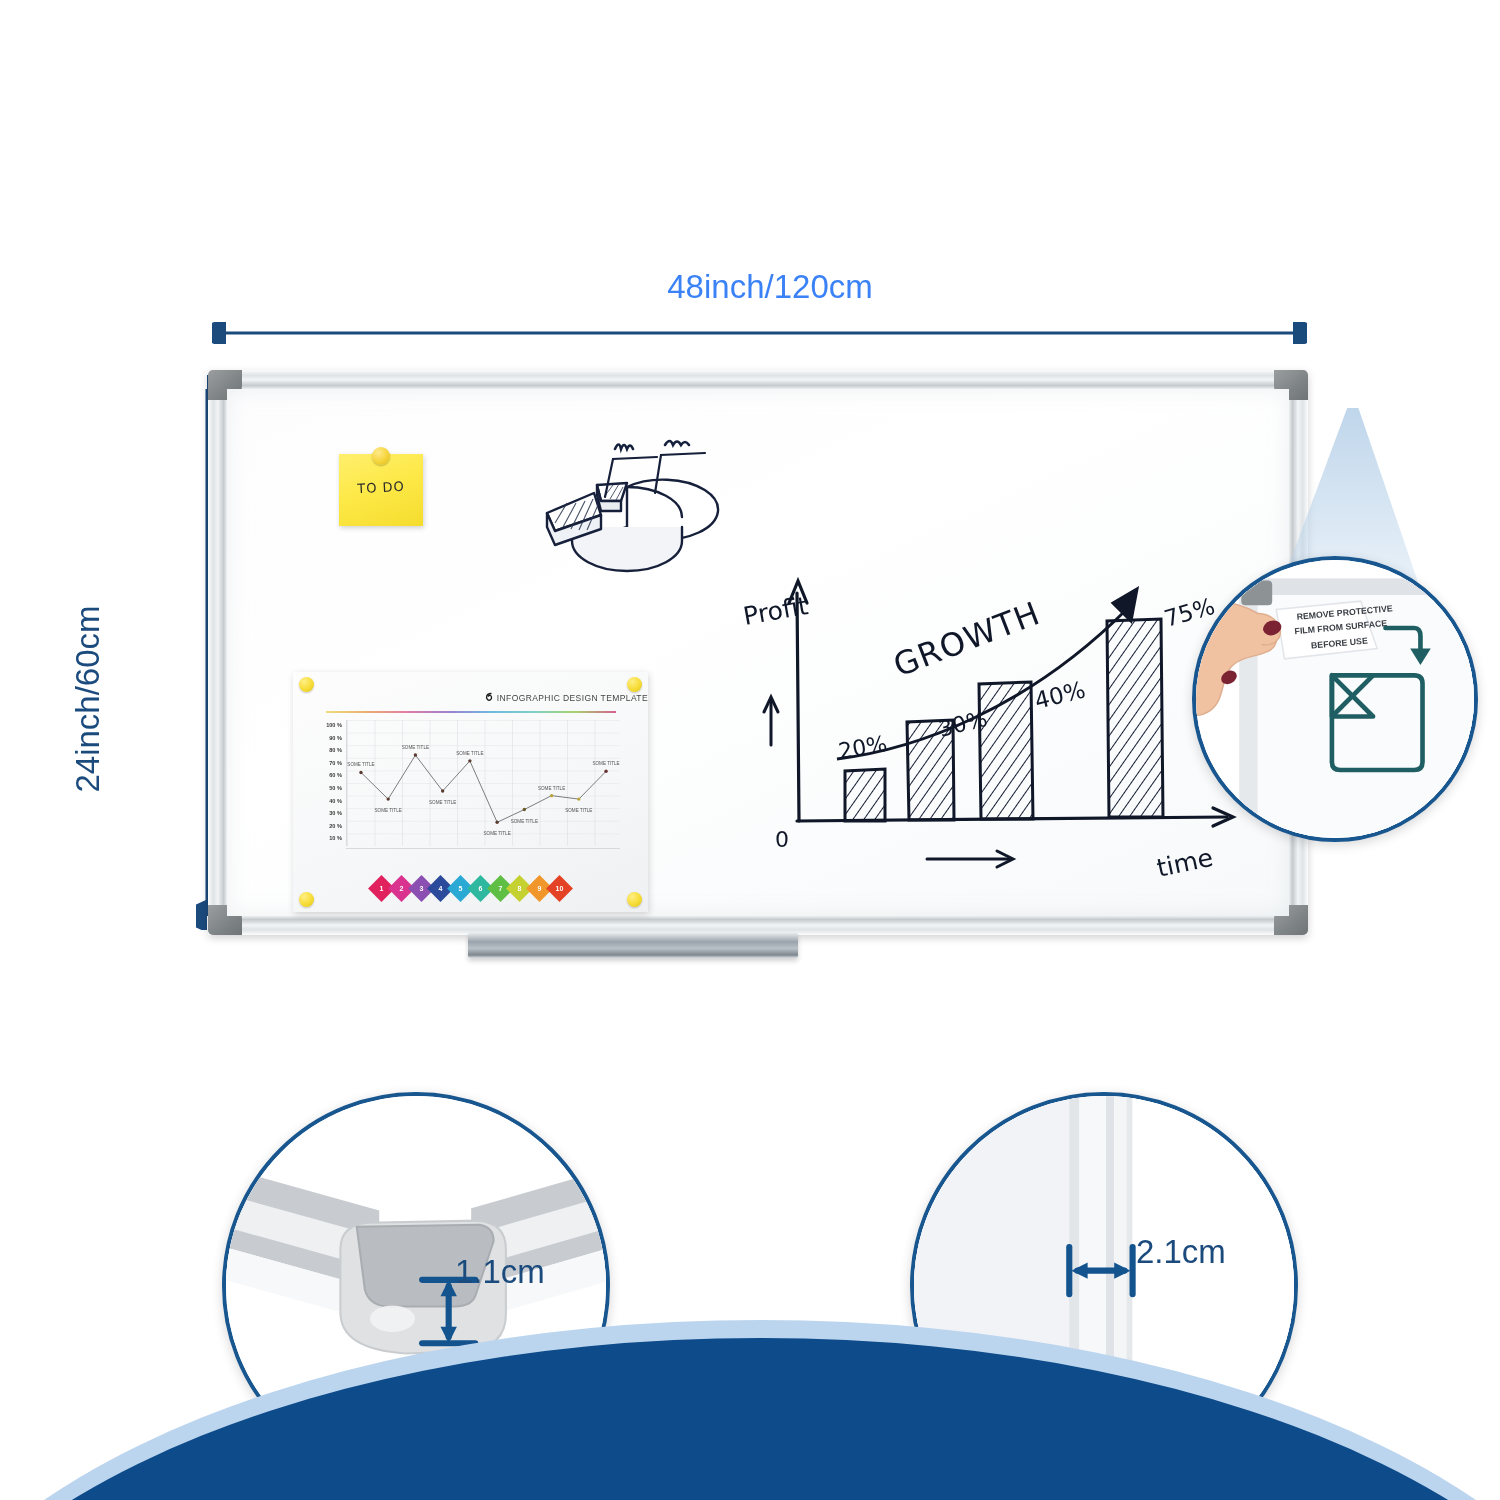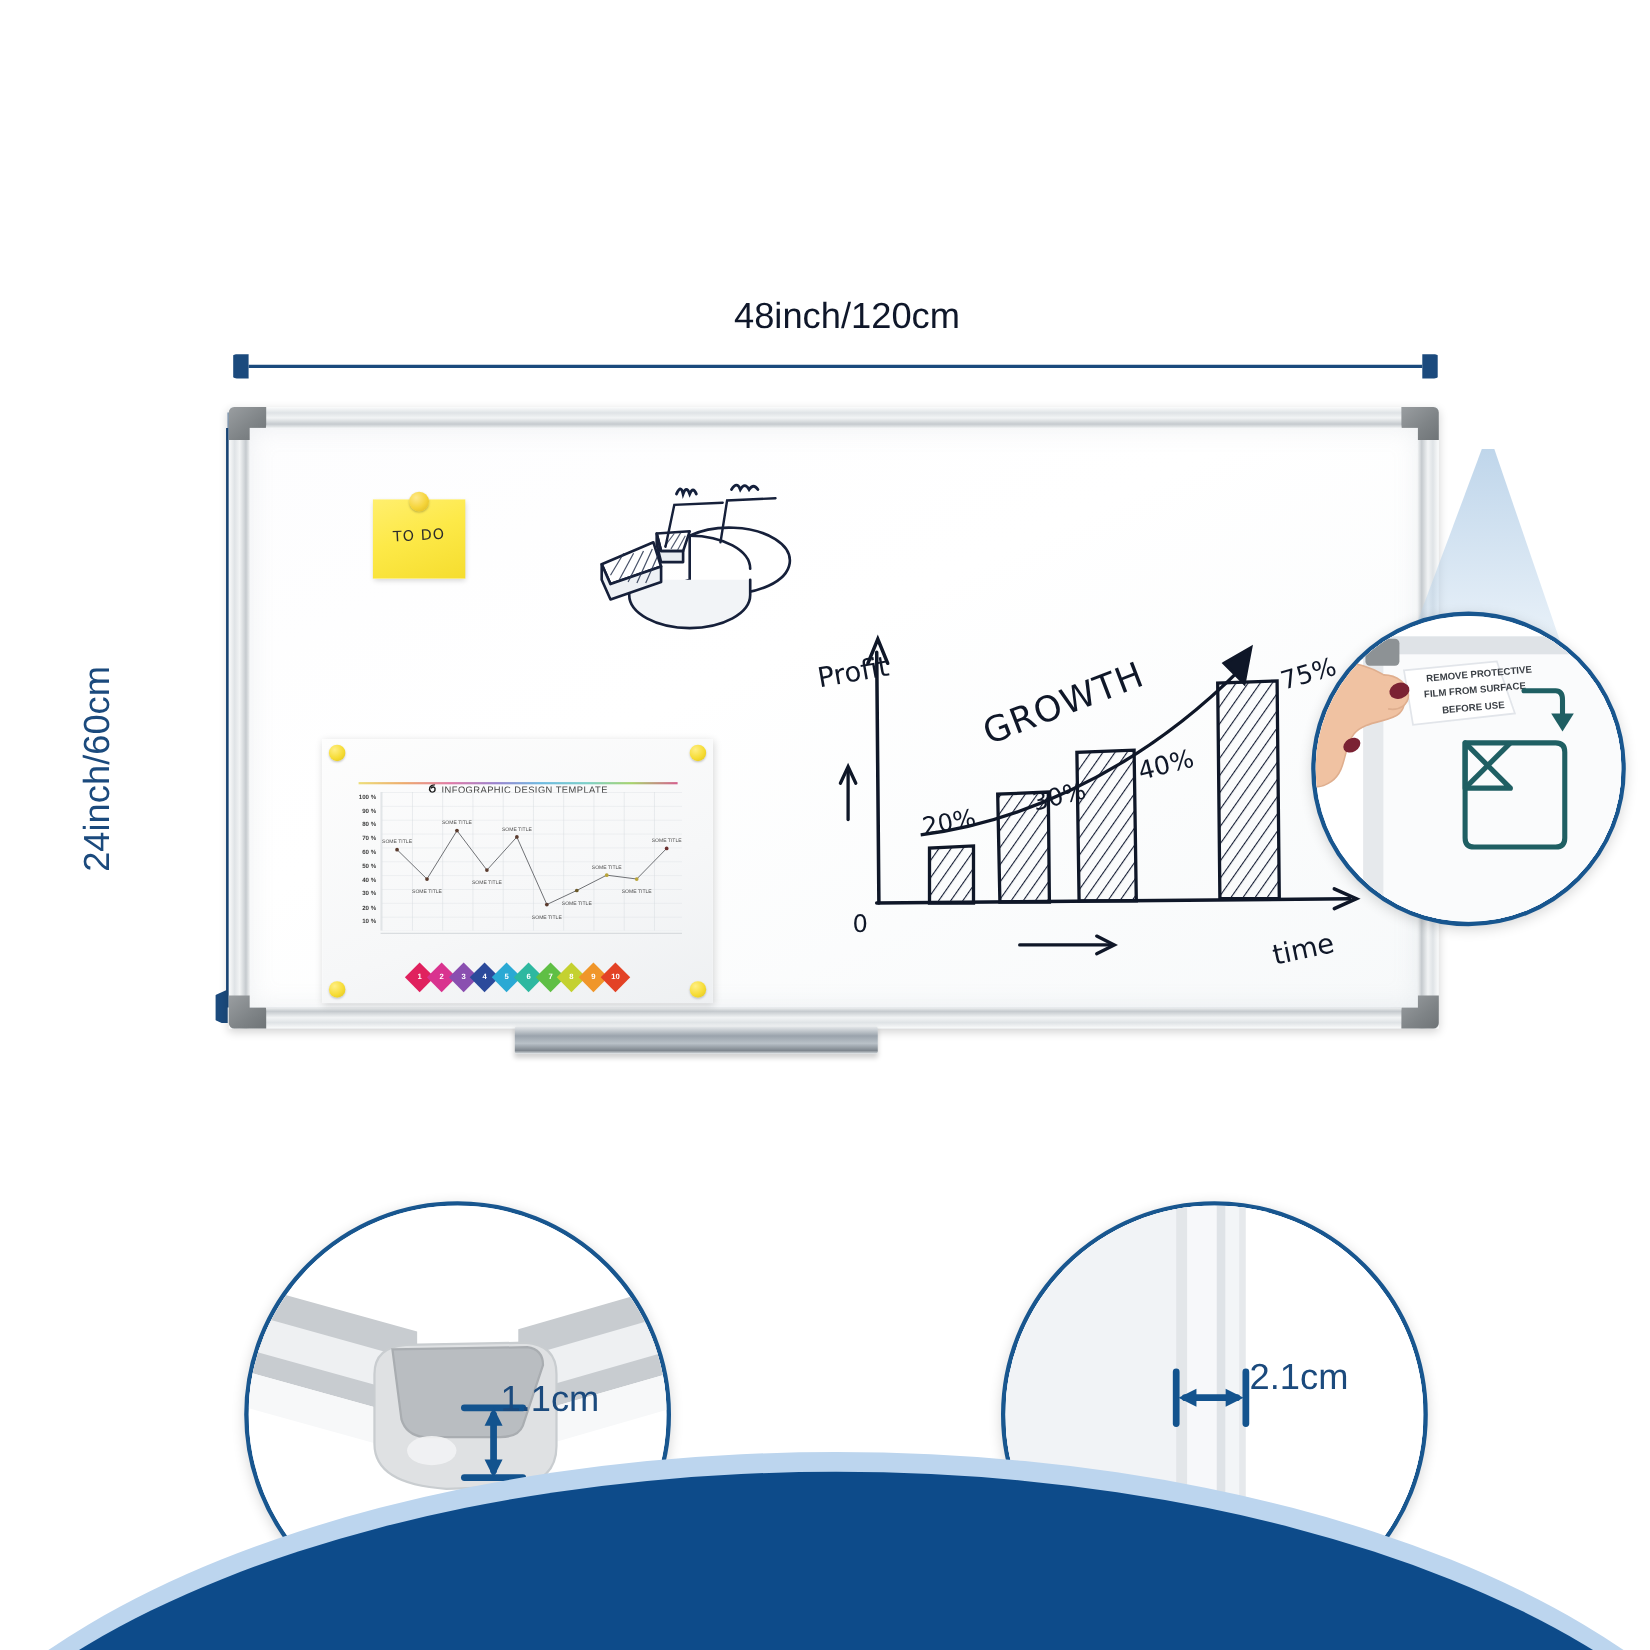--- a/index.html
+++ b/index.html
@@ -31,21 +31,21 @@
     font-family:"Liberation Sans", sans-serif;
     font-weight:bold;
     font-size:74px;
     letter-spacing:1px;
     transform:scaleX(0.86);
     text-shadow:2px 3px 4px rgba(0,0,0,.35);
     white-space:nowrap;
   }
   .lbl-width{
     position:absolute;left:540px;top:268px;width:460px;text-align:center;
-    font-size:33px;color:#0f172a;letter-spacing:0px;
+    font-size:33px;color:#3b82f6;letter-spacing:0px;
   }
   .arrow-h{
     position:absolute;left:212px;top:322px;width:1095px;height:22px;
   }
   .lbl-height{
     position:absolute;left:-62px;top:680px;width:300px;text-align:center;
     font-size:33px;color:#1b4a7d;
     transform:rotate(-90deg);
   }
   .arrow-v{
@@ -123,21 +123,21 @@
   .magnet{
     position:absolute;width:15px;height:15px;border-radius:50%;
     background:radial-gradient(circle at 35% 30%,#ffef85 0%,#f6dc35 55%,#dcc01c 100%);
     box-shadow:0 1px 2px rgba(0,0,0,.22);
   }
   .magnet.m1{left:6px;top:5px;}
   .magnet.m2{right:6px;top:5px;}
   .magnet.m3{left:6px;bottom:5px;}
   .magnet.m4{right:6px;bottom:5px;}
   .poster-title{
-    position:absolute;left:0;top:40px;width:100%;text-align:center;
+    position:absolute;left:0;top:20px;width:100%;text-align:right;
     font-size:8.5px;color:#444;letter-spacing:.4px;white-space:nowrap;
   }
   .poster-logo{
     display:inline-block;width:10px;height:10px;vertical-align:-1px;margin-right:3px;
   }
   .rainbow{
     position:absolute;left:33px;top:39px;width:290px;height:2px;
     background:linear-gradient(90deg,#e8d44f,#e8913f,#d8508a,#7a5bc0,#3fa5d8,#54c2b8,#8dc63f,#c92f6b);
     opacity:.75;
   }

